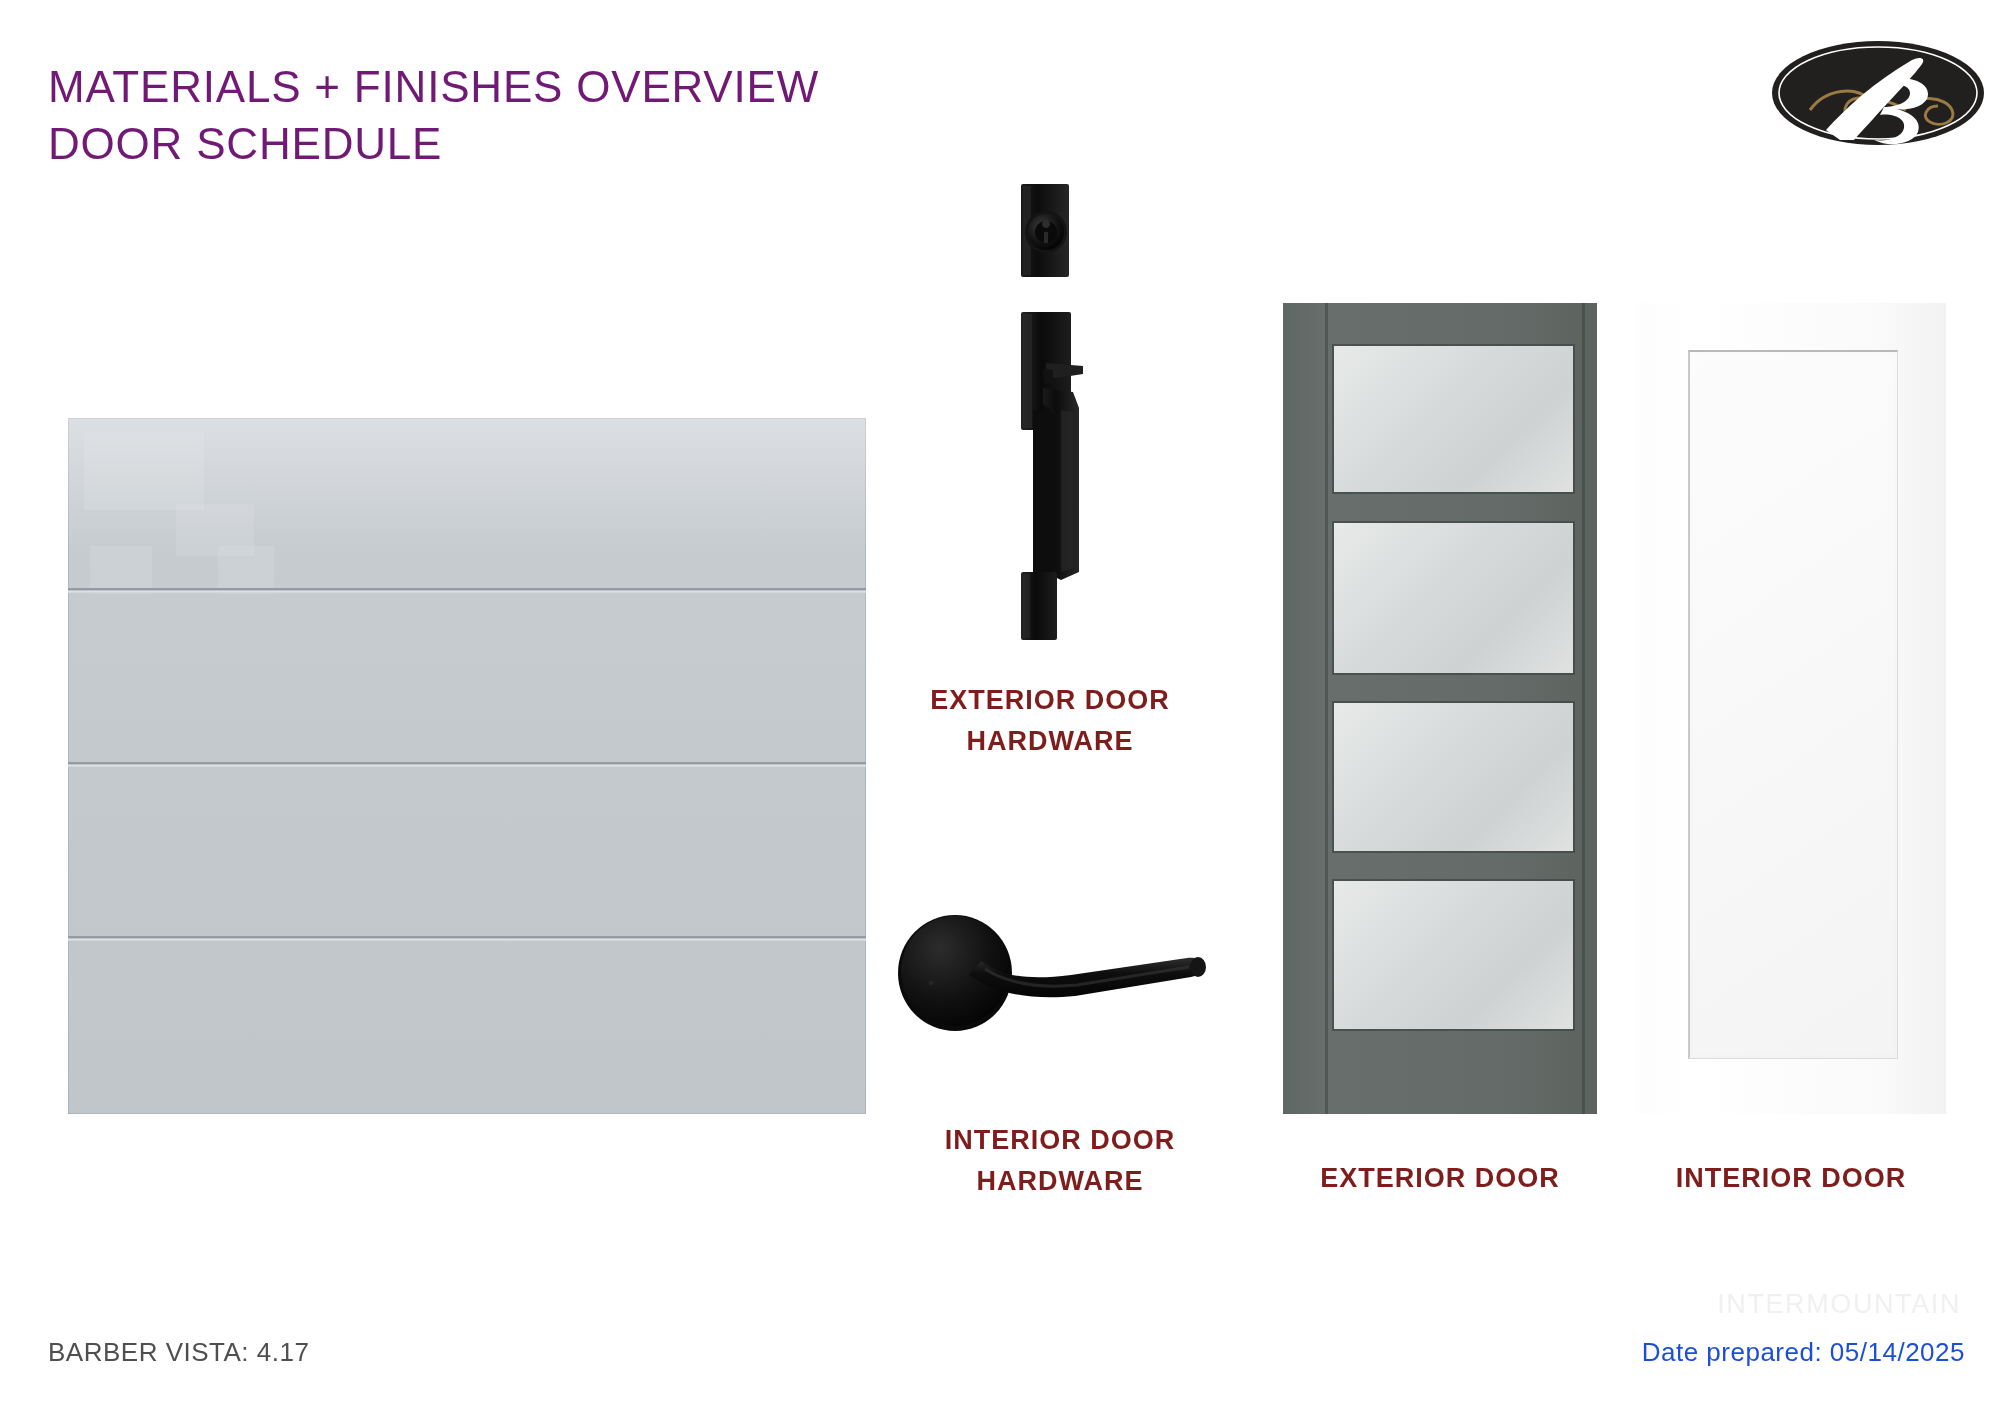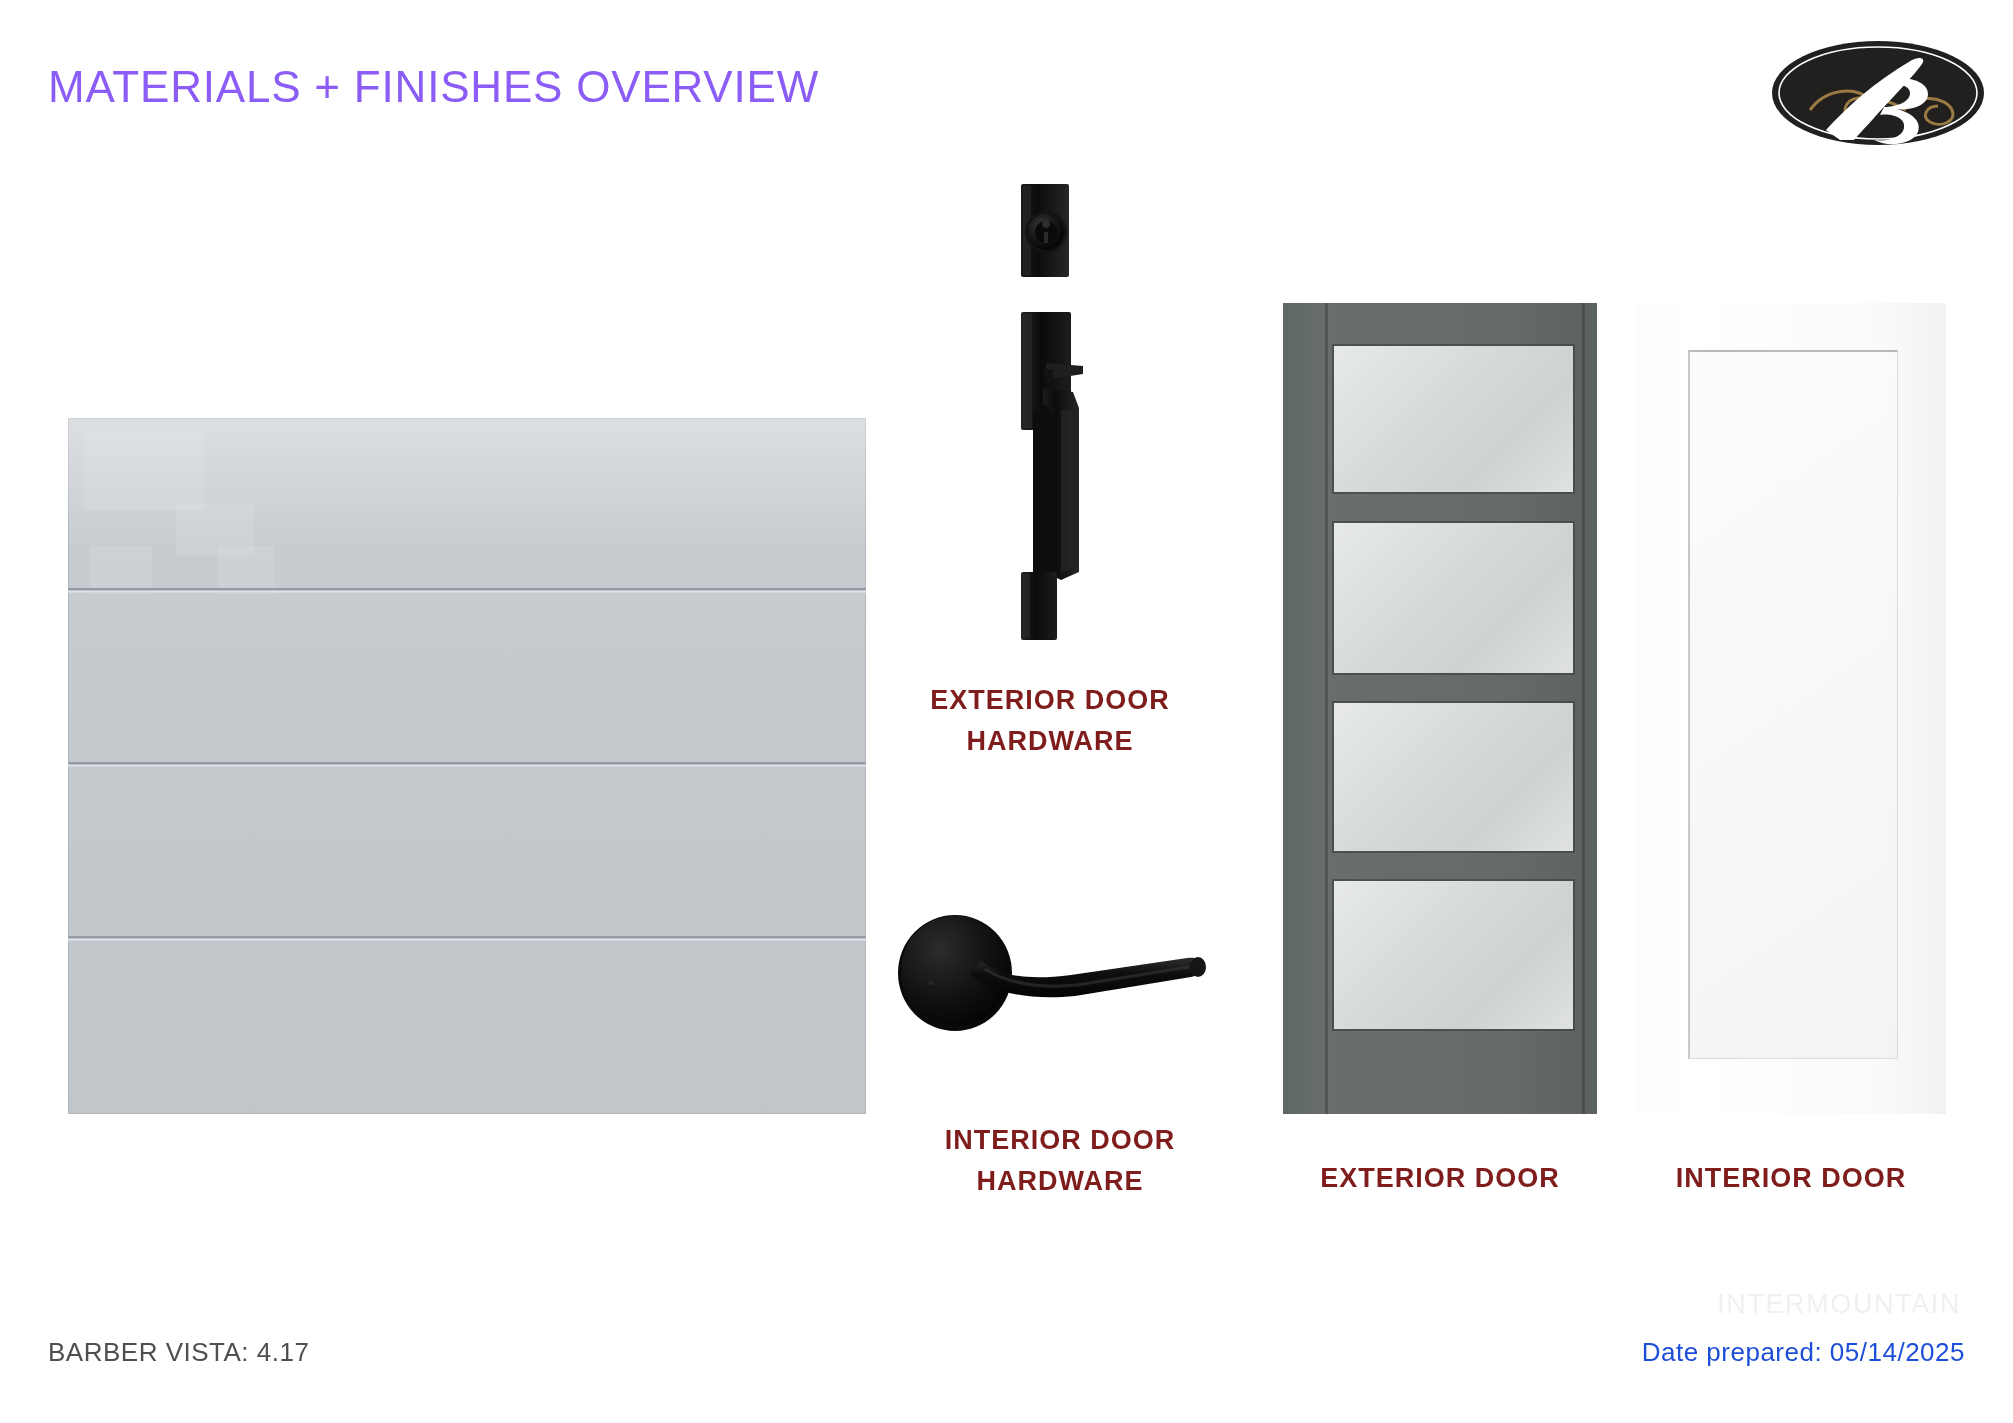--- a/index.html
+++ b/index.html
@@ -7,21 +7,21 @@
     width: 2013px; height: 1423px;
     background: #ffffff;
     font-family: "Liberation Sans", sans-serif;
     overflow: hidden;
   }
   .page { position: relative; width: 2013px; height: 1423px; background: #fff; }
 
   
   .title-block {
     position: absolute; left: 48px; top: 58px;
-    color: #8b5cf6;
+    color: #701a75;
     font-size: 44px;
     letter-spacing: 0.8px;
     line-height: 1.30;
     font-weight: 400;
   }
   .title-line { display: block; white-space: nowrap; }
 
   
   .logo {
     position: absolute; left: 1770px; top: 38px;
@@ -119,20 +119,21 @@
     text-align: right; user-select: none;
   }
 </style>
 </head>
 <body>
 
 <div class="page">
 
   <div class="title-block">
     <span class="title-line">MATERIALS + FINISHES OVERVIEW</span>
+    <span class="title-line">DOOR SCHEDULE</span>
   </div>
 
   <div class="logo">
     <svg viewBox="0 0 216 110" width="216" height="110" aria-hidden="true">
       <ellipse cx="108" cy="55" rx="106" ry="52" fill="#221f1f"></ellipse>
       <ellipse cx="108" cy="55" rx="99" ry="46" fill="none" stroke="#ffffff" stroke-width="1.6"></ellipse>
 
       <path d="M40 72 C 56 50, 86 48, 100 62 C 112 74, 96 88, 82 82 C 70 77, 74 62, 88 60 C 104 58, 122 64, 136 72" fill="none" stroke="#9a7b43" stroke-width="3"></path>
       <path d="M130 70 C 146 56, 176 58, 182 72 C 187 84, 170 90, 160 84 C 151 79, 156 68, 168 68" fill="none" stroke="#9a7b43" stroke-width="3"></path>
 

